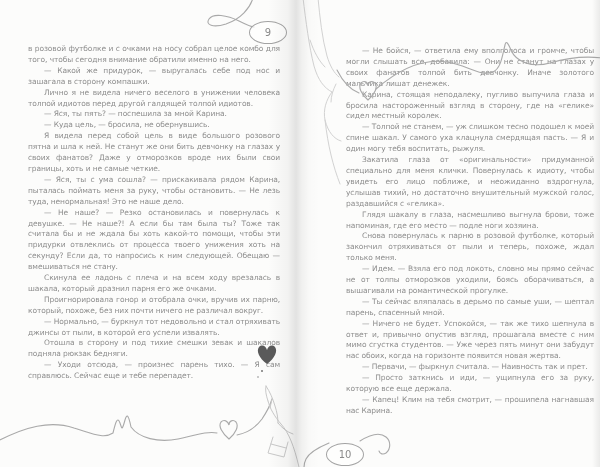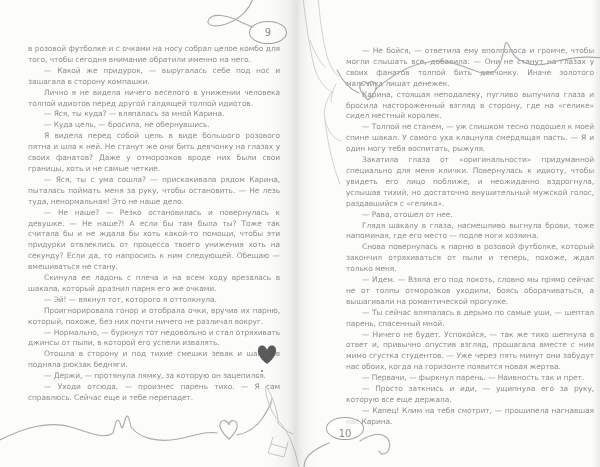--- a/index.html
+++ b/index.html
@@ -27,58 +27,55 @@
   .textblock p.indent { text-indent:16px; }
   .left-text  { left:28px;  top:44px; width:252px; }
   .right-text { left:346px; top:46px; width:248px; }
   .page-num {
     position:absolute; width:36px; height:21px;
     border:1px solid #a3a3a3; border-radius:50%;
     display:flex; align-items:center; justify-content:center;
     color:#8a8a8a; font-size:10px; background:rgba(255,255,255,0.6);
   }
   .num-9  { left:249px; top:21px; }
-  .num-10 { left:326px; top:417px;align-items:flex-end; }
+  .num-10 { left:326px; top:443px; }
   svg.deco { position:absolute; left:0; top:0; pointer-events:none; }
 </style>
 </head>
 <body>
 
 <div class="stage">
 
   <div class="textblock left-text">
     <p>в розовой футболке и с очками на носу собрал целое комбо для того, чтобы сегодня внимание обратили именно на него.</p>
     <p class="indent">— Какой же придурок, — выругалась себе под нос и зашагала в сторону компашки.</p>
     <p class="indent">Лично я не видела ничего веселого в унижении человека толпой идиотов перед другой галдящей толпой идиотов.</p>
-    <p class="indent">— Яся, ты куда? — вляпалась за мной Карина.</p>
+    <p class="indent">— Яся, ты пять? — поспешила за мной Карина.</p>
     <p class="indent">— Куда цель, — бросила, не обернувшись.</p>
     <p class="indent">Я видела перед собой цель в виде большого розового пятна и шла к ней. Не станут же они бить девчонку на глазах у своих фанатов? Даже у отморозков вроде них были свои границы, хоть и не самые четкие.</p>
     <p class="indent">— Яся, ты с ума сошла? — прискакивала рядом Карина, пыталась поймать меня за руку, чтобы остановить. — Не лезь туда, ненормальная! Это не наше дело.</p>
     <p class="indent">— Не наше? — Резко остановилась и повернулась к девушке. — Не наше?! А если бы там была ты? Тоже так считала бы и не ждала бы хоть какой-то помощи, чтобы эти придурки отвлеклись от процесса твоего унижения хоть на секунду? Если да, то напросись к ним следующей. Обещаю — вмешиваться не стану.</p>
     <p class="indent">Скинула ее ладонь с плеча и на всем ходу врезалась в шакала, который дразнил парня его же очками.</p>
-    <p class="indent">— Эй! — вякнул тот, которого я оттолкнула.</p>
     <p class="indent">Проигнорировала гонор и отобрала очки, вручив их парню, который, похоже, без них почти ничего не различал вокруг.</p>
     <p class="indent">— Нормально, — буркнул тот недовольно и стал отряхивать джинсы от пыли, в которой его успели извалять.</p>
     <p class="indent">Отошла в сторону и под тихие смешки зевак и шакалов подняла рюкзак бедняги.</p>
-    <p class="indent">— Держи, — протянула лямку, за которую он зацепился.</p>
     <p class="indent">— Уходи отсюда, — произнес парень тихо. — Я сам справлюсь. Сейчас еще и тебе перепадет.</p>
   </div>
 
   <div class="textblock right-text">
     <p class="indent">— Не бойся, — ответила ему вполголоса и громче, чтобы могли слышать все, добавила: — Они не станут на глазах у своих фанатов толпой бить девчонку. Иначе золотого мальчика лишат денежек.</p>
     <p class="indent">Карина, стоящая неподалеку, пугливо выпучила глаза и бросила настороженный взгляд в сторону, где на «гелике» сидел местный королек.</p>
     <p class="indent">— Толпой не станем, — уж слишком тесно подошел к моей спине шакал. У самого уха клацнула смердящая пасть. — Я и один могу тебя воспитать, рыжуля.</p>
     <p class="indent">Закатила глаза от «оригинальности» придуманной специально для меня клички. Повернулась к идиоту, чтобы увидеть его лицо поближе, и неожиданно вздрогнула, услышав тихий, но достаточно внушительный мужской голос, раздавшийся с «гелика».</p>
-    <p class="indent">— Рава, отошел от нее.</p>
     <p class="indent">Глядя шакалу в глаза, насмешливо выгнула брови, тоже напоминая, где его место — подле ноги хозяина.</p>
     <p class="indent">Снова повернулась к парню в розовой футболке, который закончил отряхиваться от пыли и теперь, похоже, ждал только меня.</p>
     <p class="indent">— Идем. — Взяла его под локоть, словно мы прямо сейчас не от толпы отморозков уходили, боясь оборачиваться, а вышагивали на романтической прогулке.</p>
     <p class="indent">— Ты сейчас вляпалась в дерьмо по самые уши, — шептал парень, спасенный мной.</p>
     <p class="indent">— Ничего не будет. Успокойся, — так же тихо шепнула в ответ и, привычно опустив взгляд, прошагала вместе с ним мимо сгустка студентов. — Уже через пять минут они забудут нас обоих, когда на горизонте появится новая жертва.</p>
-    <p class="indent">— Первачи, — фыркнул парень. — Наивность так и прет.</p>
+    <p class="indent">— Первачи, — фыркнул считала. — Наивность так и прет.</p>
     <p class="indent">— Просто заткнись и иди, — ущипнула его за руку, которую все еще держала.</p>
     <p class="indent">— Капец! Клим на тебя смотрит, — прошипела нагнавшая нас Карина.</p>
   </div>
 
   <svg class="deco" width="600" height="467" viewBox="0 0 600 467">
 
     <g fill="none" stroke="#a9a9a9" stroke-width="1.1" stroke-linecap="round">
       <path d="M 253,-2 C 250,8 241,19 226,24 C 213,28 205,25 209,19 C 213,13 227,15 239,21 C 247,25 252,27 254,27"></path>
     </g>
 

